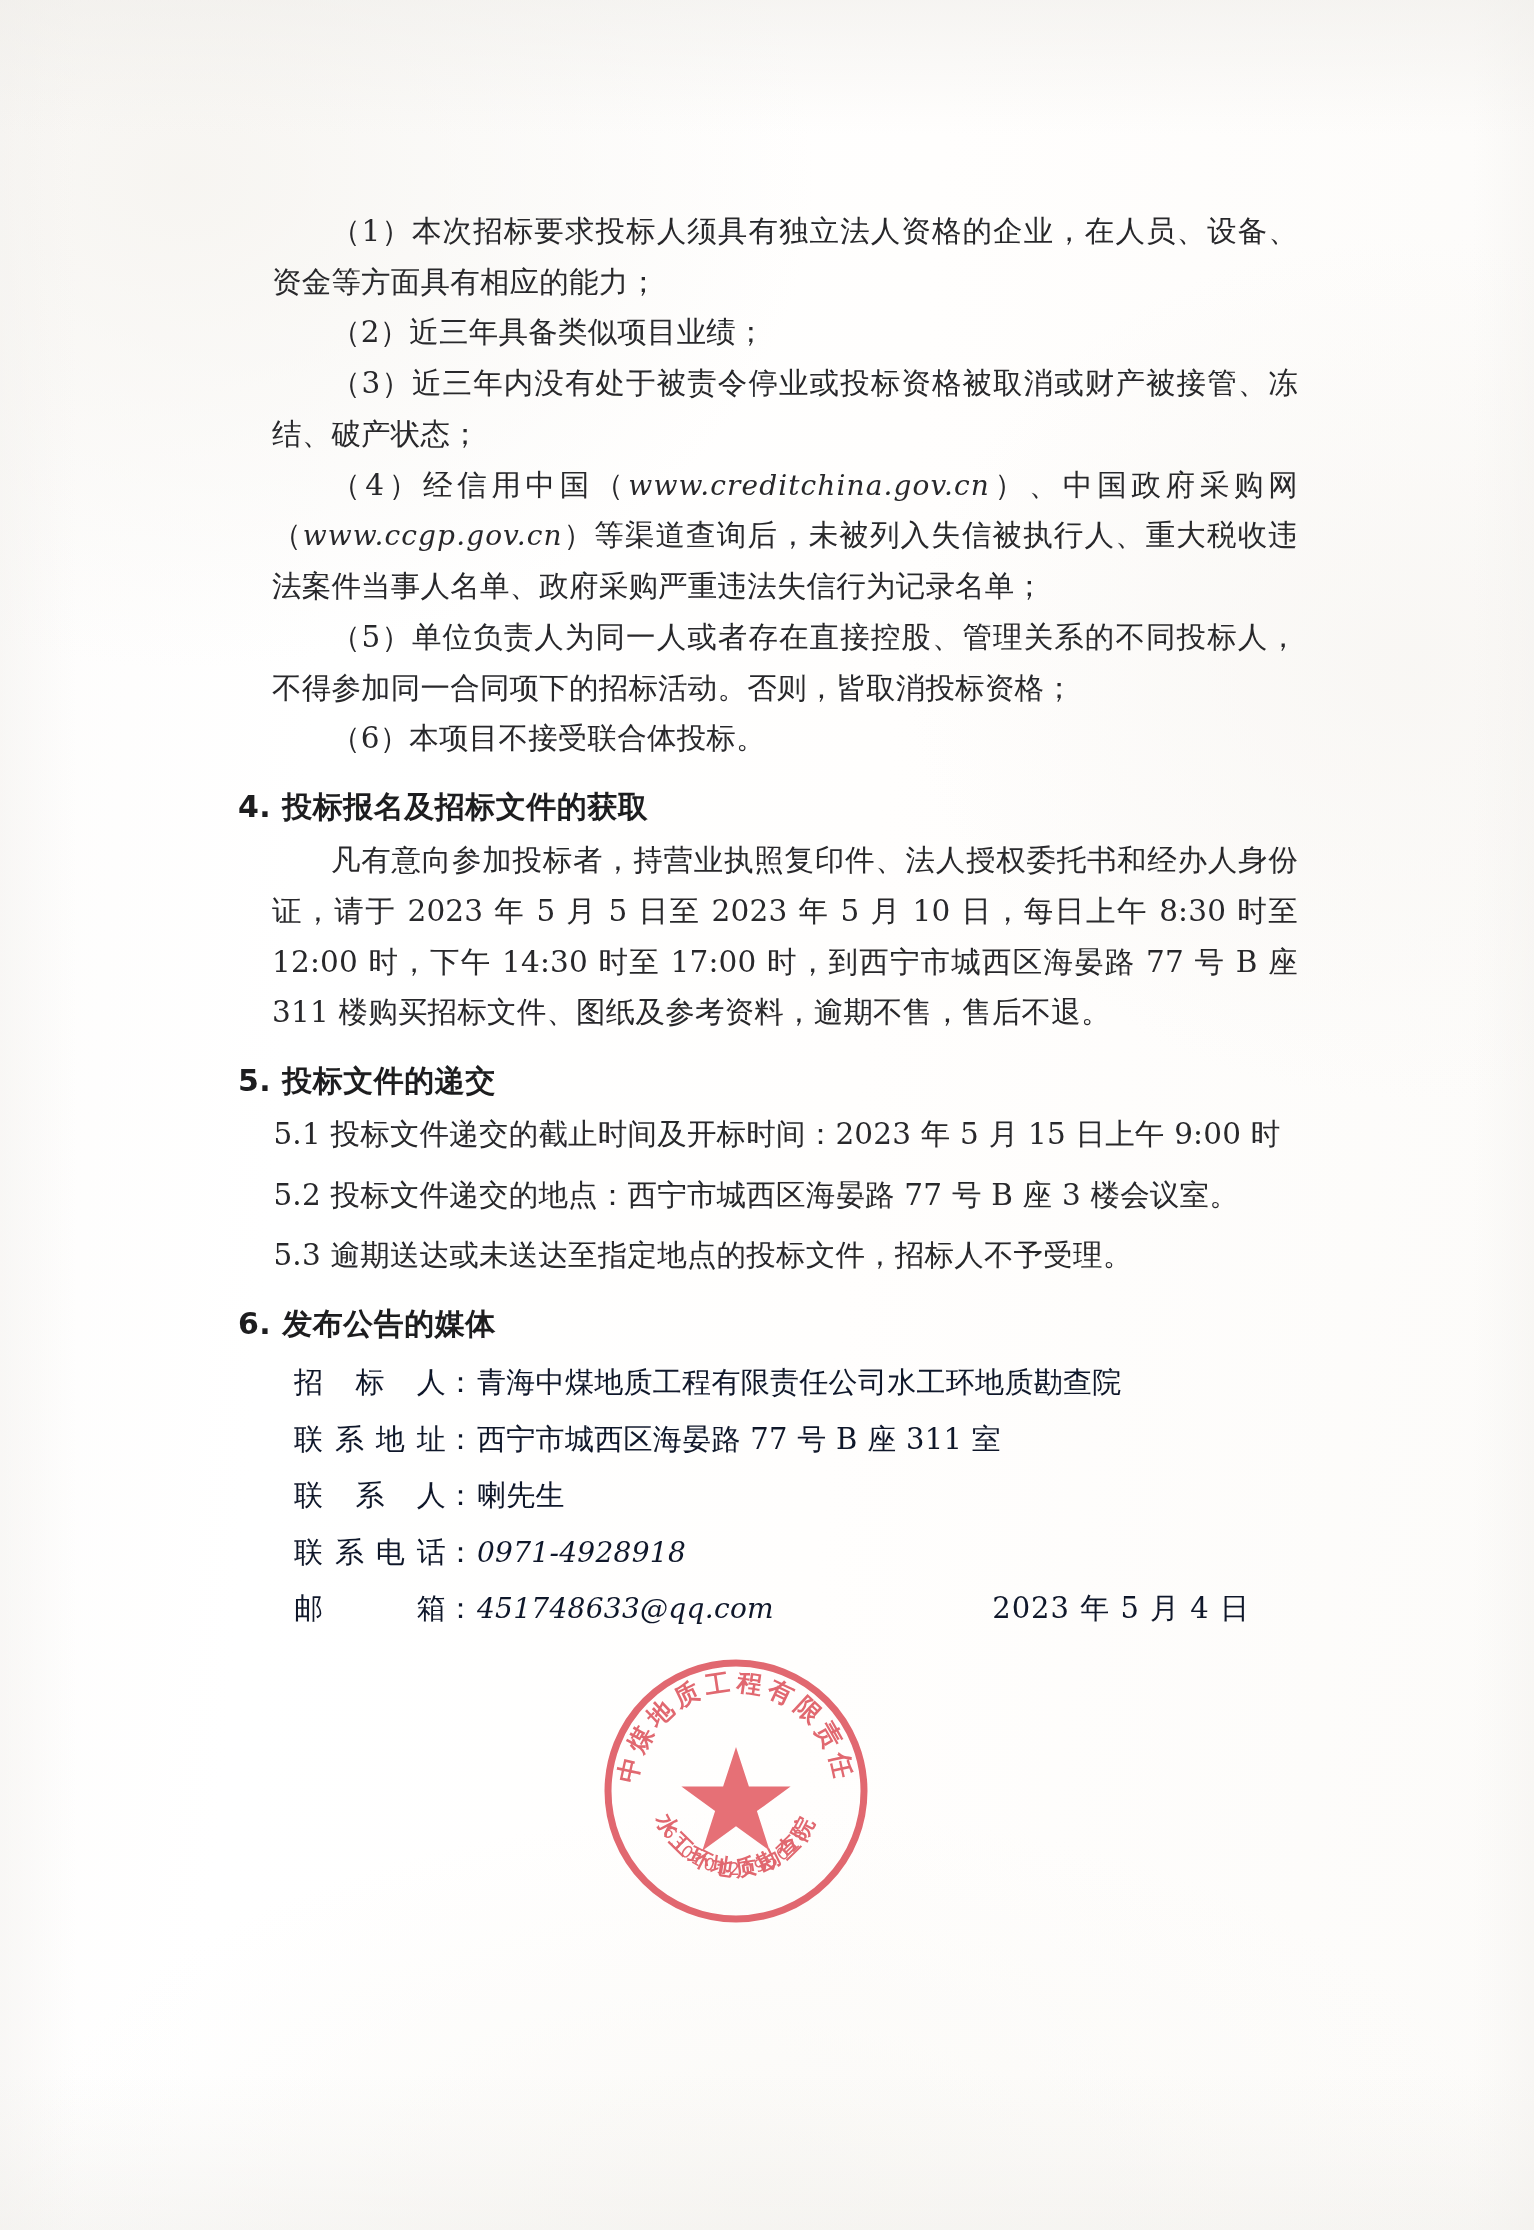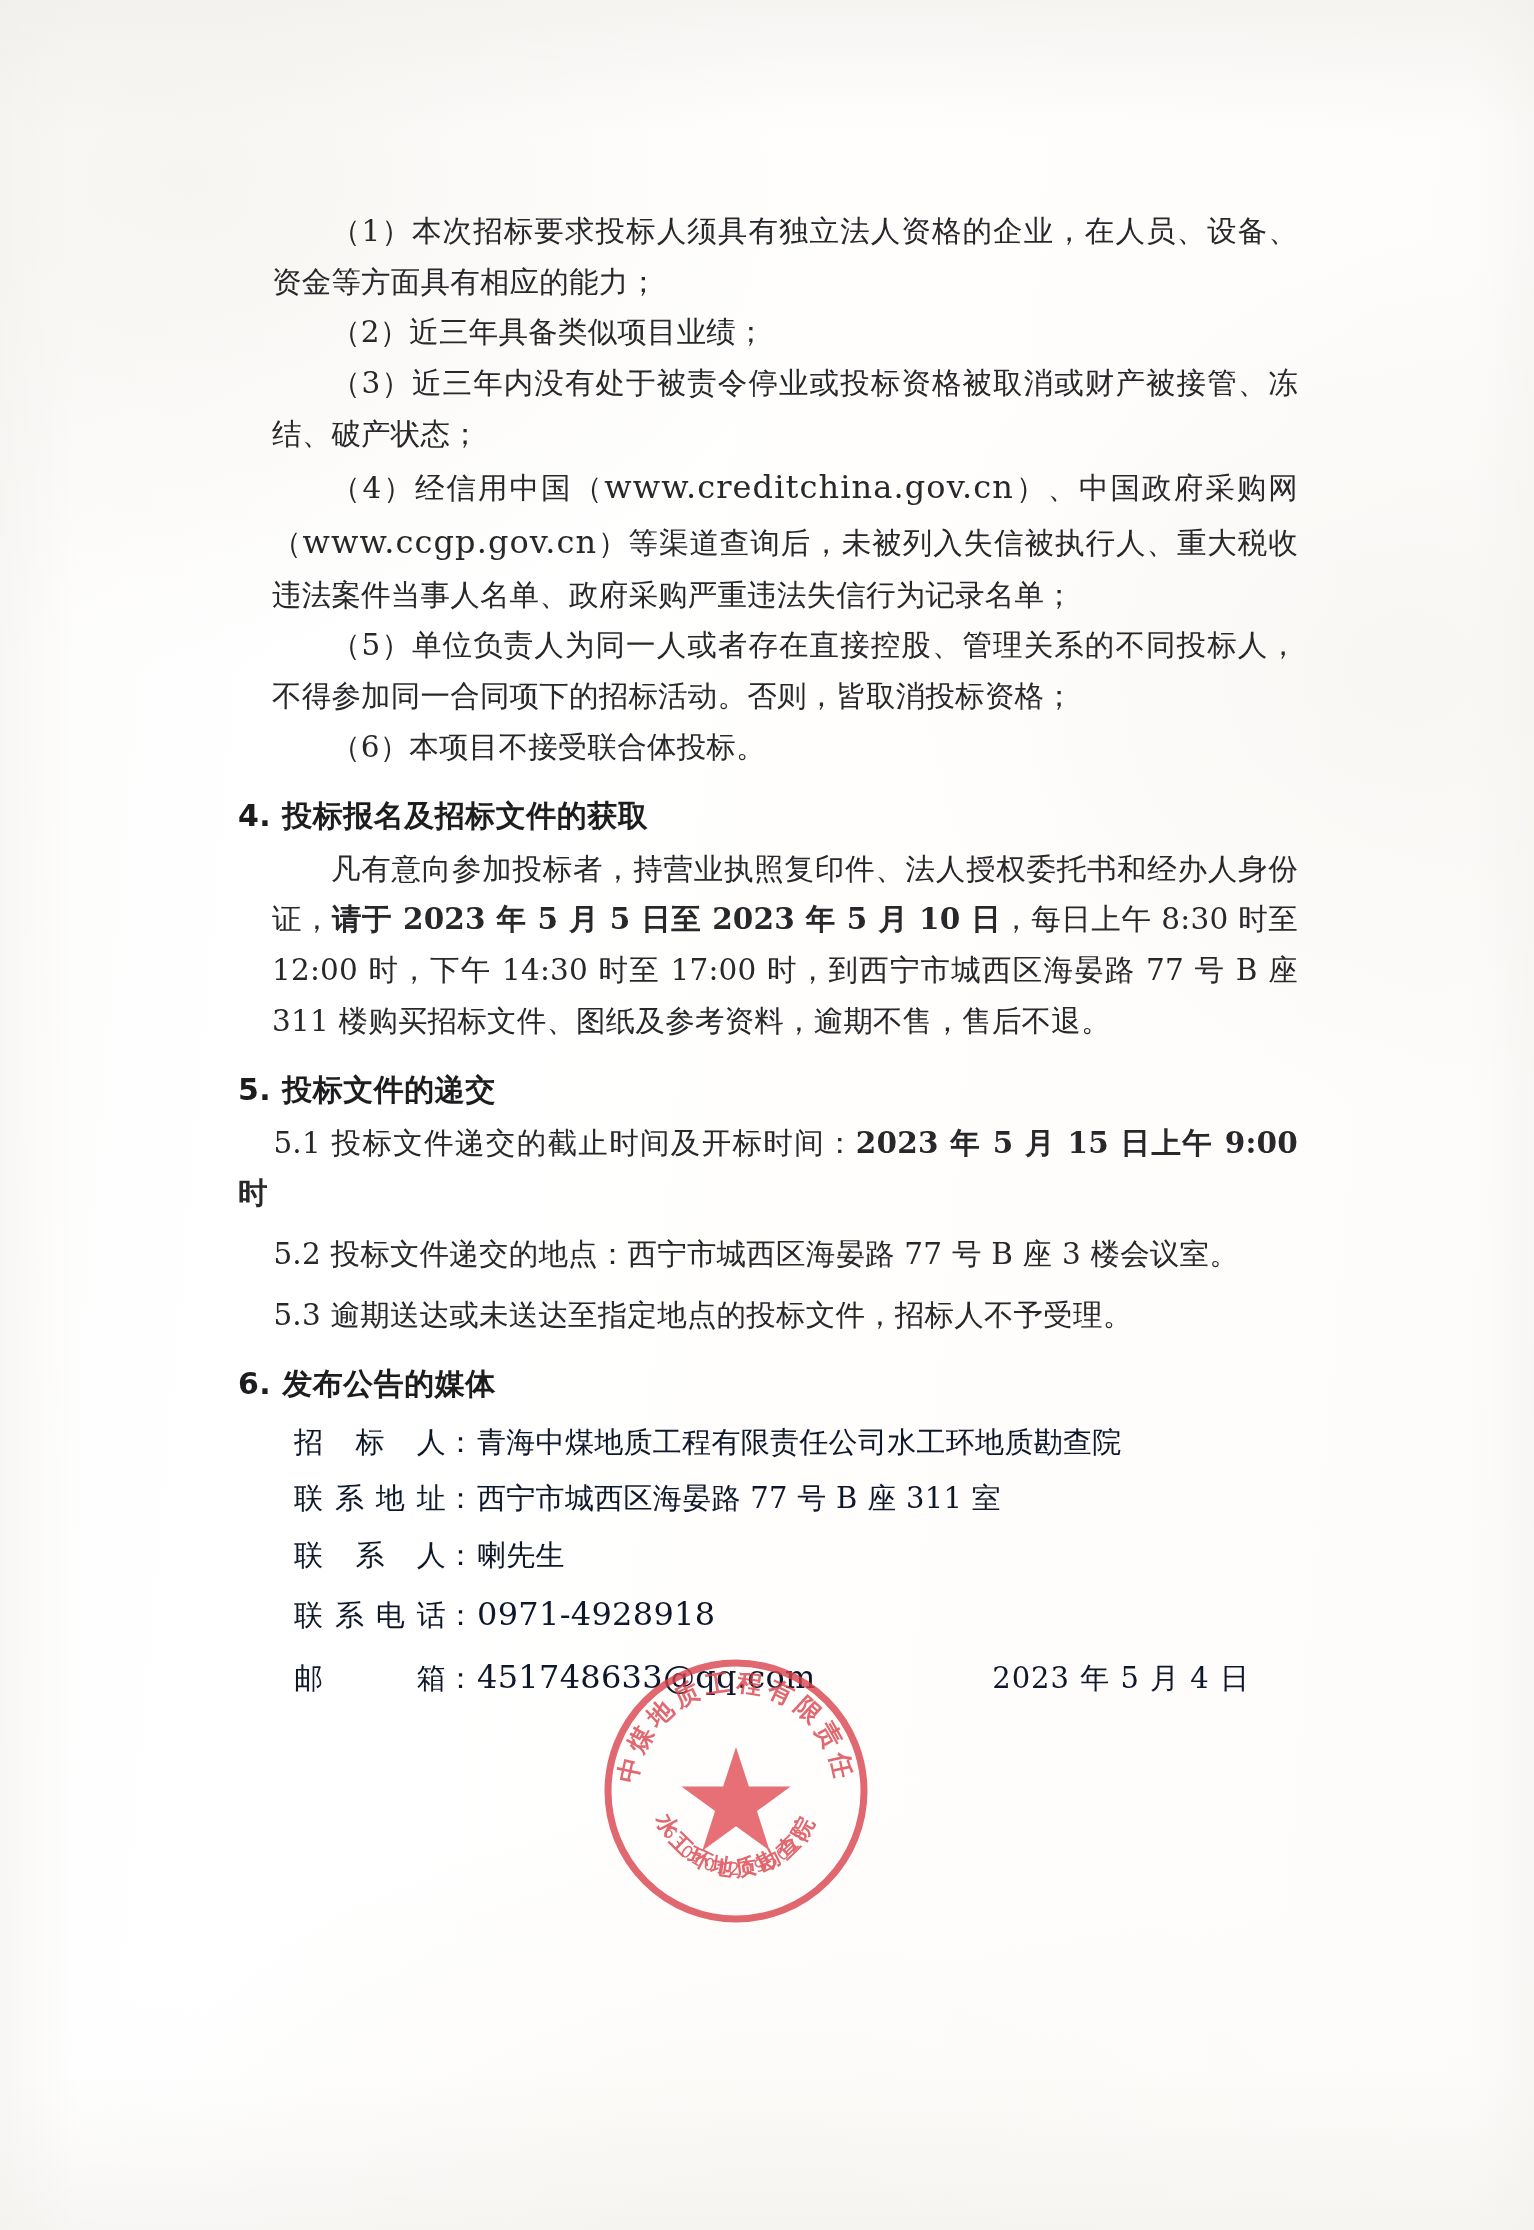--- a/index.html
+++ b/index.html
@@ -60,26 +60,27 @@
     color: #28282b;
     line-height: 1.72;
     margin: 0;
     text-align: justify;
     text-justify: inter-character;
     letter-spacing: 0.2px;
   }
   .p.ind { text-indent: 2em; margin-left: 34px; }
   .p.ind1 { text-indent: 1.2em; }
 
-  .b { font-weight: bold; }
+  .b { font-weight: normal; }
 
   .ascii {
     font-family: "DejaVu Serif", "Liberation Serif", serif;
     letter-spacing: 1.1px;
-    font-size: 32px;
+    font-size: 28px;
+    font-style: italic;
   }
   .u { text-decoration: underline; text-underline-offset: 3px; }
 
   .spacer-s { height: 10px; }
 
   
   .contact {
     margin-top: 8px;
     padding-left: 56px;
   }

